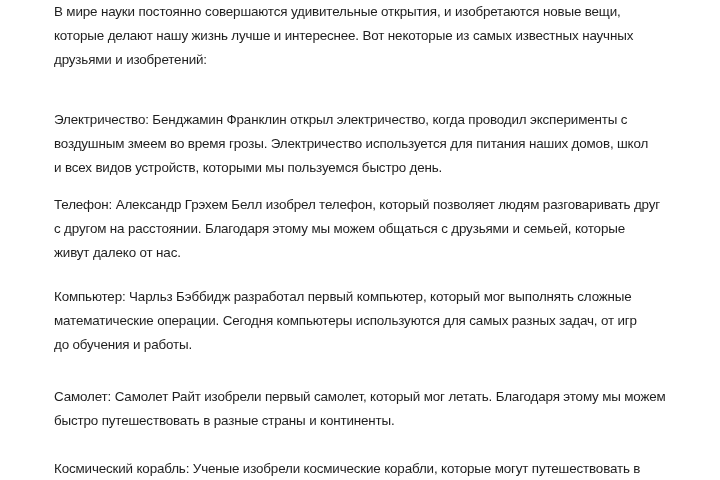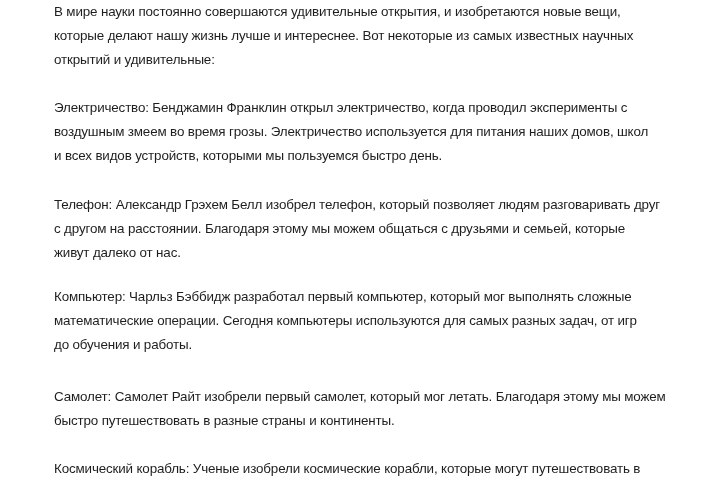--- a/index.html
+++ b/index.html
@@ -17,24 +17,24 @@
       letter-spacing: -0.15px;
     }
   </style>
 </head>
 <body>
 
 <div class="page">
   <div class="para" style="top:0px">
     <span class="line">В мире науки постоянно совершаются удивительные открытия, и изобретаются новые вещи,</span>
     <span class="line">которые делают нашу жизнь лучше и интереснее. Вот некоторые из самых известных научных</span>
-    <span class="line">открытий и удивительные:</span>
+    <span class="line">друзьями и изобретений:</span>
   </div>
 
-  <div class="para" style="top:96px">
+  <div class="para" style="top:108px">
     <span class="line">Электричество: Бенджамин Франклин открыл электричество, когда проводил эксперименты с</span>
     <span class="line">воздушным змеем во время грозы. Электричество используется для питания наших домов, школ</span>
     <span class="line">и всех видов устройств, которыми мы пользуемся быстро день.</span>
   </div>
 
   <div class="para" style="top:193px">
     <span class="line">Телефон: Александр Грэхем Белл изобрел телефон, который позволяет людям разговаривать друг</span>
     <span class="line">с другом на расстоянии. Благодаря этому мы можем общаться с друзьями и семьей, которые</span>
     <span class="line">живут далеко от нас.</span>
   </div>

